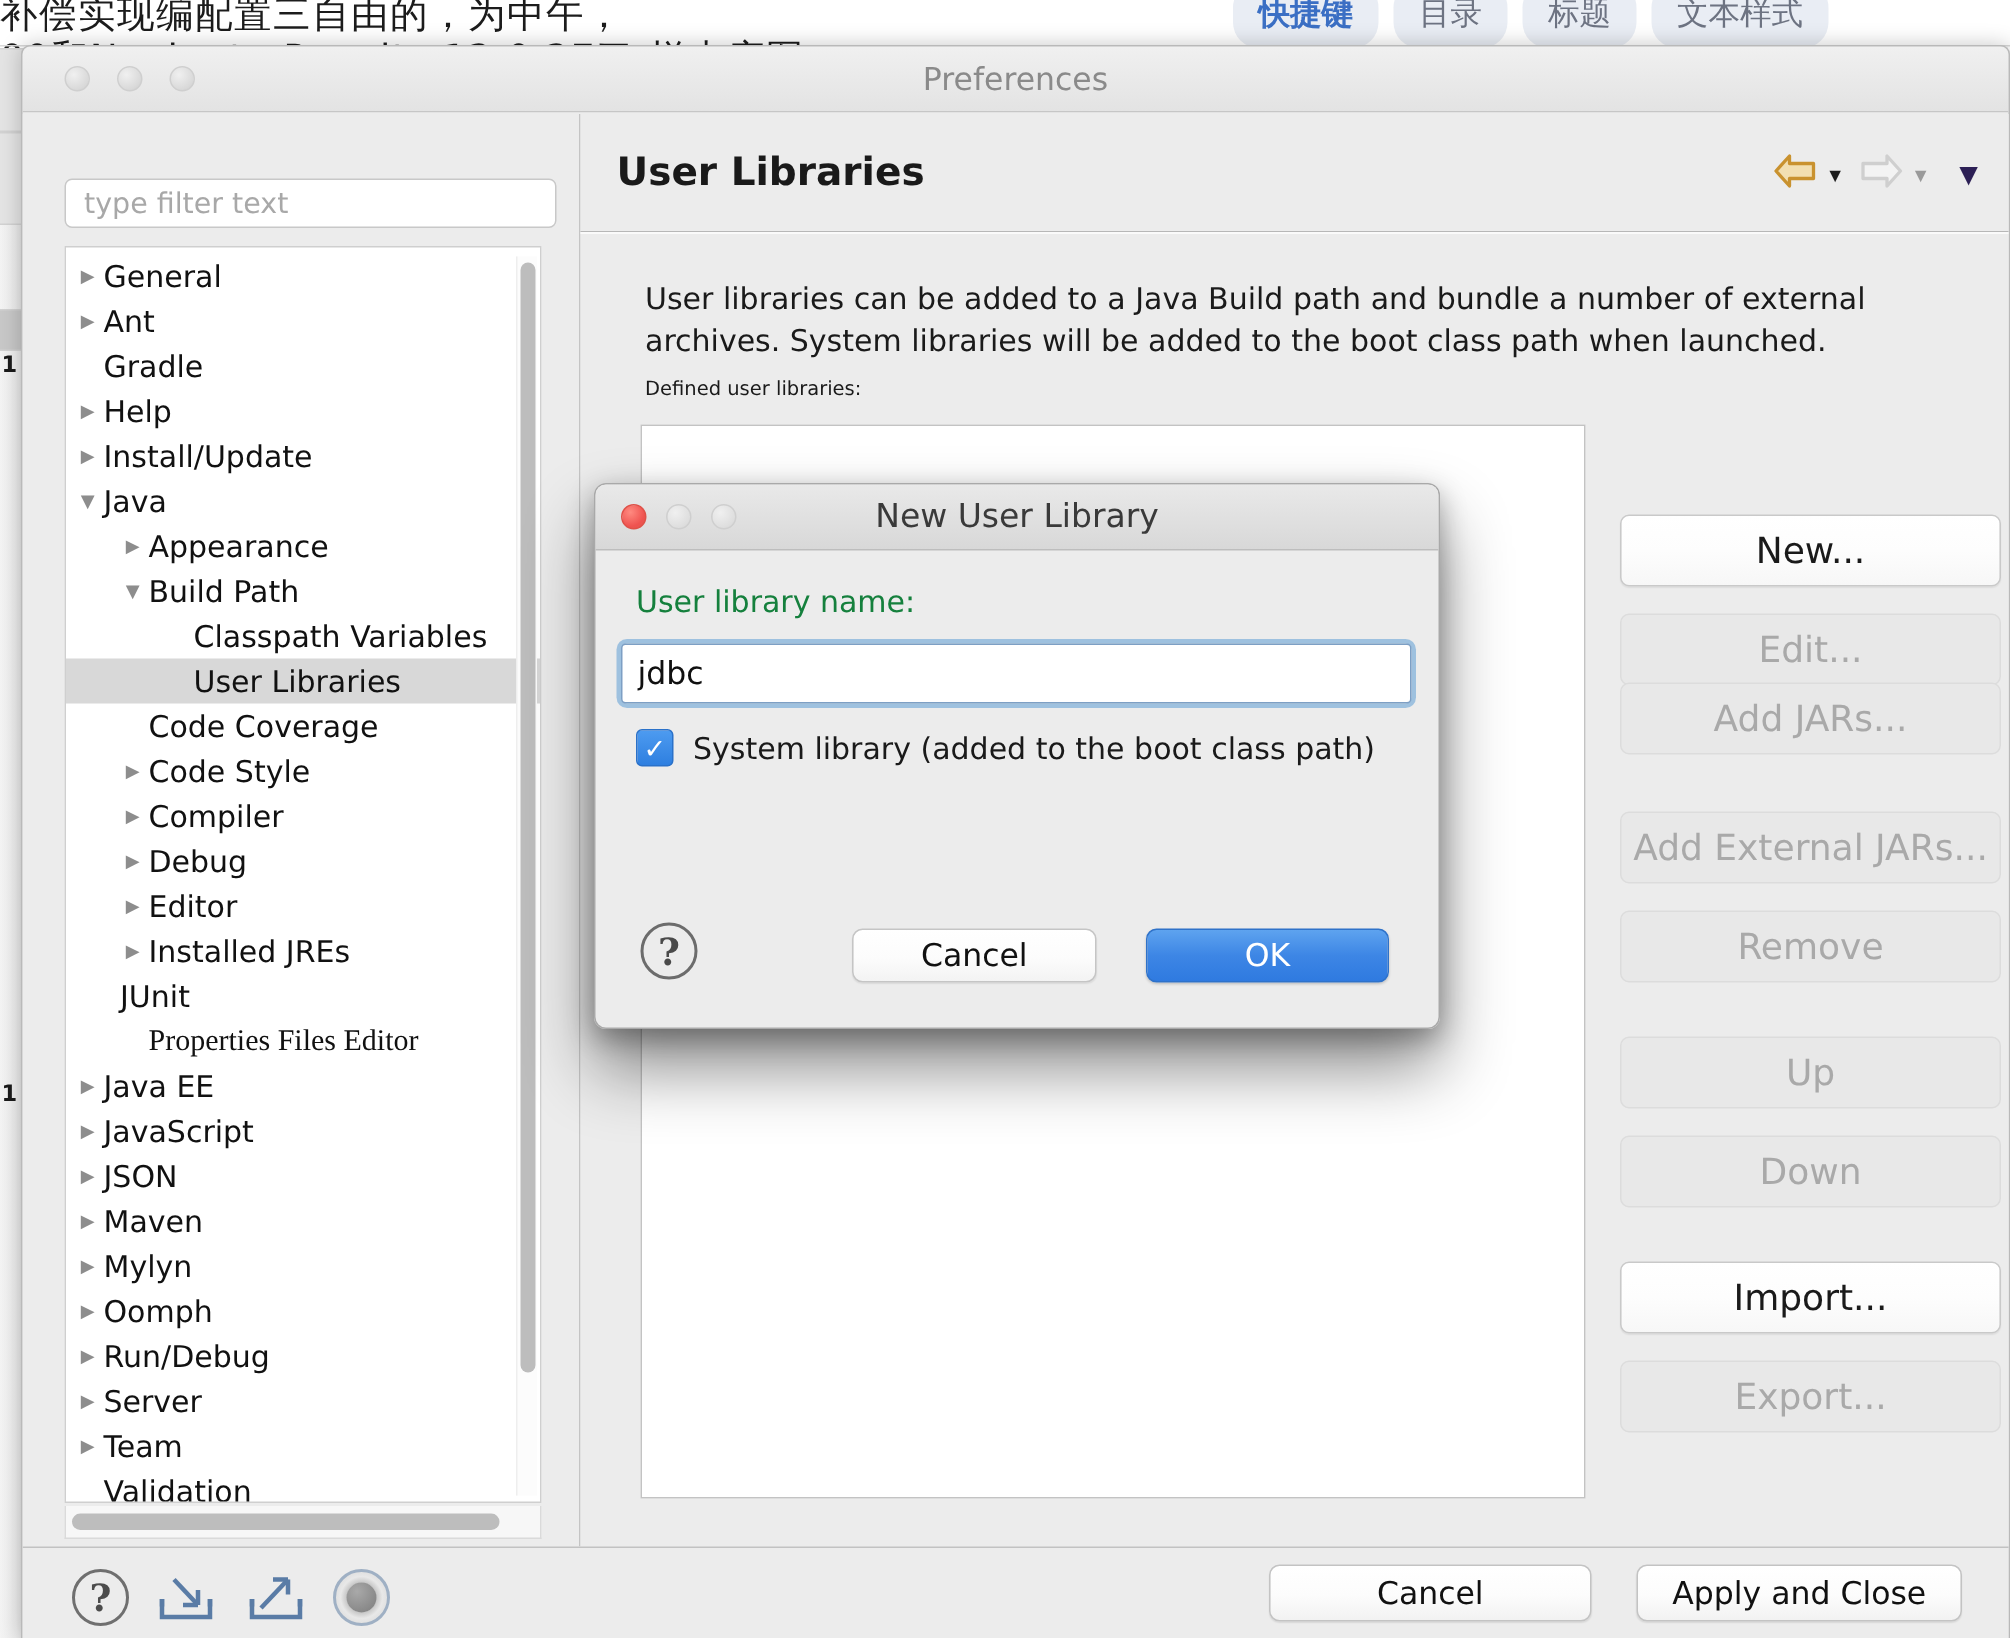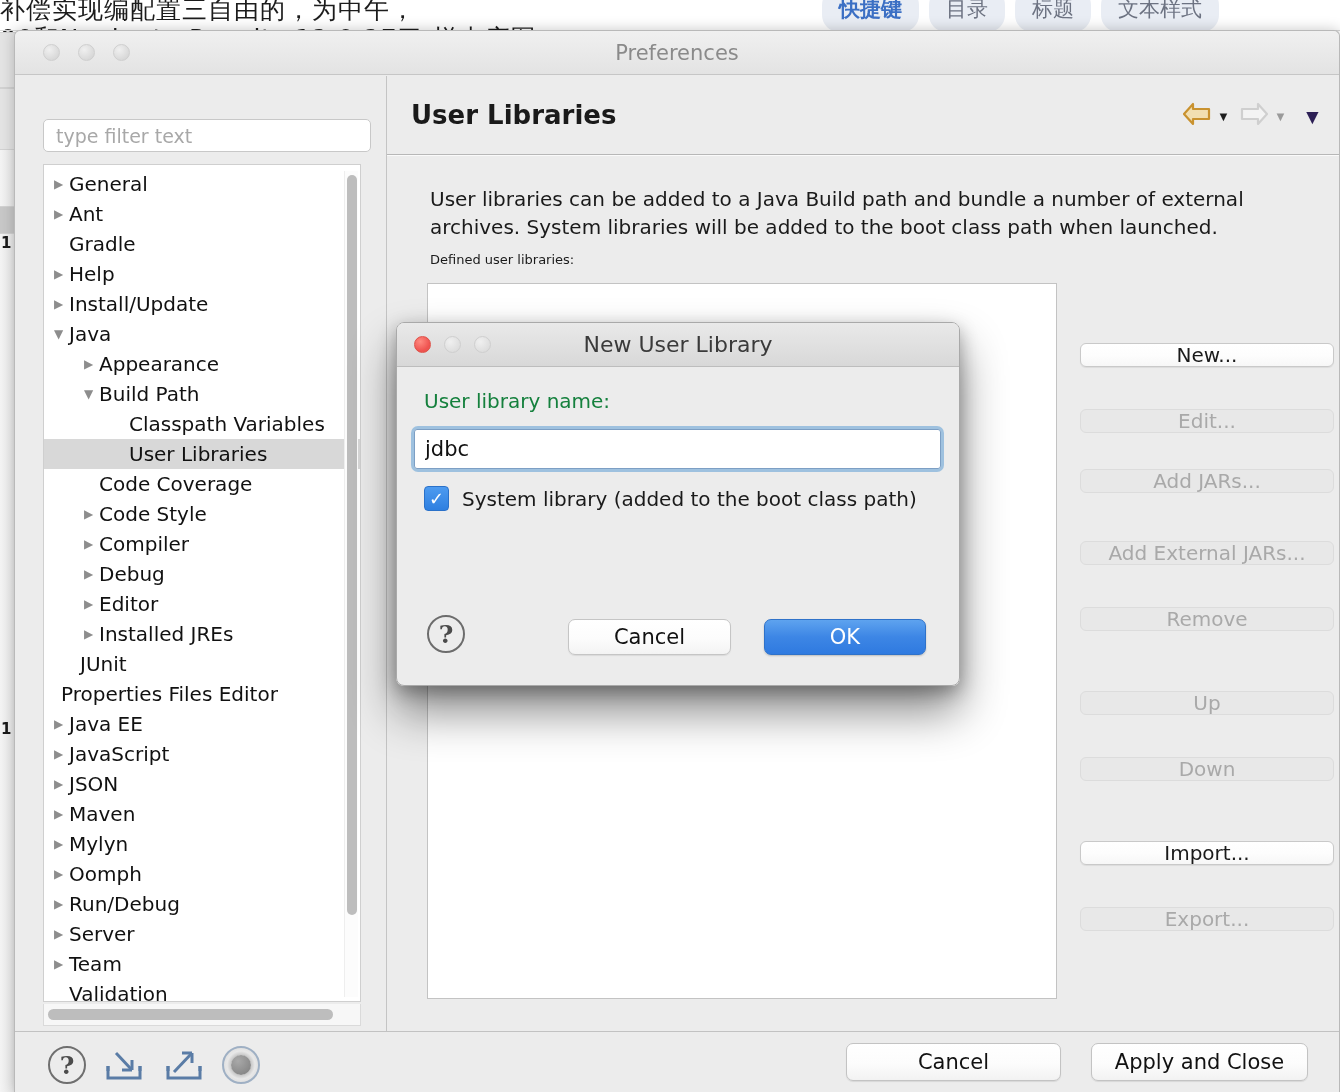--- a/index.html
+++ b/index.html
@@ -197,26 +197,26 @@
   #defined-label { position: absolute; left: 43px; top: 176px; font-size: 13px; color:#1a1a1a; font-family:"DejaVu Sans",sans-serif; }
   #lib-list {
     position: absolute; left: 40px; top: 207px;
     width: 630px; height: 716px;
     background: #fff; border: 1px solid #c3c3c3;
   }
 
   
   .side-btn {
     position: absolute; left: 693px;
-    width: 254px; height: 24px;
+    width: 254px; height: 48px;
     border-radius: 6px;
     border: 1px solid #c9c9c9;
     background: linear-gradient(to bottom,#ffffff 0%,#fdfdfd 50%,#f7f7f7 100%);
     box-shadow: 0 1px 1px rgba(0,0,0,0.07);
-    font-size: 20px; color: #1a1a1a;
+    font-size: 24px; color: #1a1a1a;
     font-family: "DejaVu Sans", sans-serif;
     display: flex; align-items: center; justify-content: center;
     cursor: default;
   }
   .side-btn.disabled {
     background: #e8e8e8; border-color: #dcdcdc;
     color: #a9a9a9; box-shadow: none;
   }
 
   
@@ -456,21 +456,21 @@
               <span>Editor</span>
             </div>
             <div class="tree-row" style="padding-left: 38px;">
               <span class="tw">▶</span>
               <span>Installed JREs</span>
             </div>
             <div class="tree-row" style="padding-left: 19px;">
               <span class="tw none">▶</span>
               <span>JUnit</span>
             </div>
-            <div class="tree-row" style="">
+            <div class="tree-row" style="padding-left: 38px; font-family: Liberation Serif, serif;">
               <span class="tw none">▶</span>
               <span>Properties Files Editor</span>
             </div>
             <div class="tree-row" style="padding-left: 8px;">
               <span class="tw">▶</span>
               <span>Java EE</span>
             </div>
             <div class="tree-row" style="padding-left: 8px;">
               <span class="tw">▶</span>
               <span>JavaScript</span>
@@ -546,21 +546,21 @@
 
       <div class="desc-line" id="desc1">User libraries can be added to a Java Build path and bundle a number of external</div>
       <div class="desc-line" id="desc2">archives. System libraries will be added to the boot class path when launched.</div>
       <div id="defined-label">Defined user libraries:</div>
 
       <div id="lib-list"></div>
 
       <div id="side-buttons">
           <div class="side-btn" style="top: 267px;">New...</div>
           <div class="side-btn disabled" style="top: 333px;">Edit...</div>
-          <div class="side-btn disabled" style="top: 393px;">Add JARs...</div>
+          <div class="side-btn disabled" style="top: 379px;">Add JARs...</div>
           <div class="side-btn disabled" style="top: 465px;">Add External JARs...</div>
           <div class="side-btn disabled" style="top: 531px;">Remove</div>
           <div class="side-btn disabled" style="top: 615px;">Up</div>
           <div class="side-btn disabled" style="top: 681px;">Down</div>
           <div class="side-btn" style="top: 765px;">Import...</div>
           <div class="side-btn disabled" style="top: 831px;">Export...</div>
         </div>
     </div>
   </div>
 

